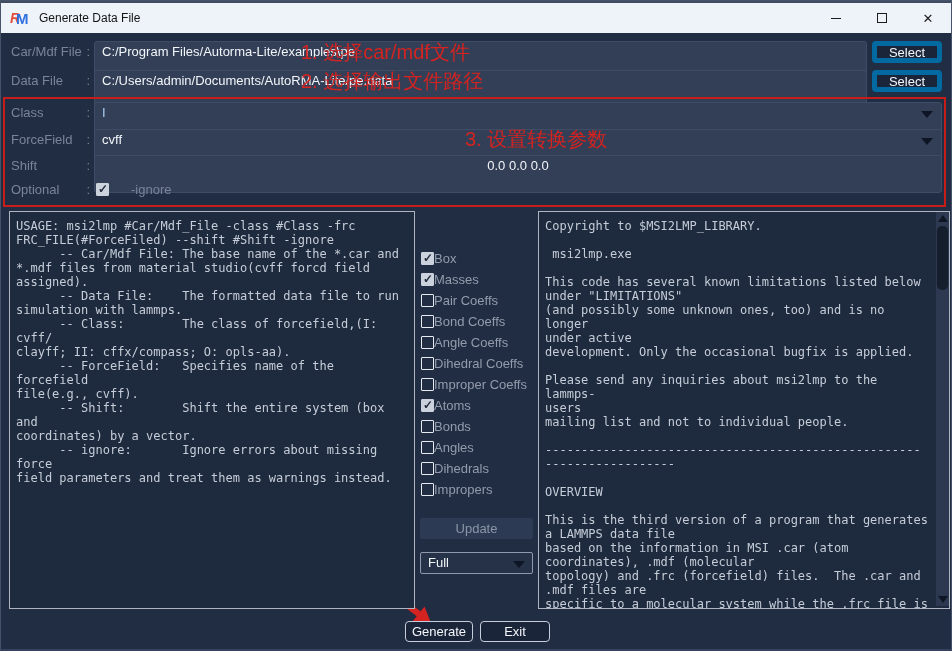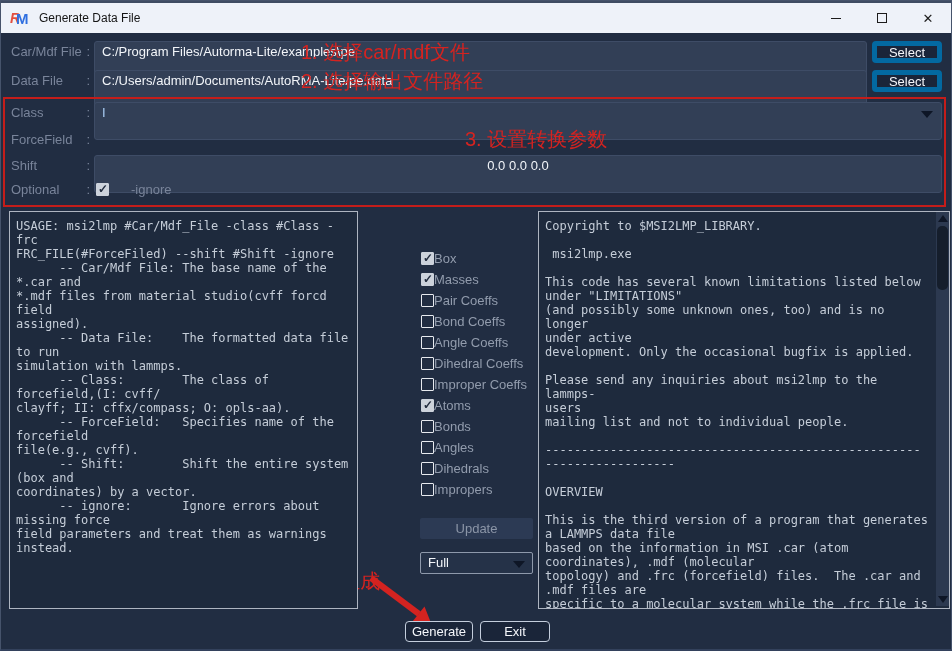--- a/index.html
+++ b/index.html
@@ -72,21 +72,21 @@
   .anno{ position:absolute; color:#d42320; font-size:20px; white-space:nowrap; pointer-events:none; }
 
   
   .panel{
     position:absolute; top:210px; height:398px;
     background:#1e2a3d; border:1px solid #aeb5c1;
     color:#c5cdd8; font-family:"DejaVu Sans Mono", monospace;
     font-size:12px; line-height:14px; padding:7px 6px;
     white-space:pre-wrap; overflow:hidden;
   }
-  .panel-left{ left:8px; width:349px; }
+  .panel-left{ left:8px; width:406px; }
   .panel-right{ left:537px; width:412px; padding-right:20px; }
 
   
   .scrollbar{ position:absolute; right:1px; top:1px; width:13px; height:394px; background:#2c3950; }
   .sb-arrow{ position:absolute; left:2px; width:0; height:0; border-left:5px solid transparent; border-right:5px solid transparent; }
   .sb-up{ top:3px; border-bottom:7px solid #0e1626; }
   .sb-down{ bottom:3px; border-top:7px solid #0e1626; }
   .sb-thumb{ position:absolute; left:1px; top:14px; width:11px; height:64px; background:#151e2c; border-radius:5px; }
 
   
@@ -169,20 +169,24 @@
     <div class="ffield" style="width:848px; color:#a9cdf4;">
       <span>I</span>
       <span class="combo-arrow"></span>
     </div>
   </div>
 
   <div class="frow" style="top:128px;">
     <div class="flabel">
       <span>ForceField</span>
         <span>:</span>
+    </div>
+    <div class="ffield" style="width:848px;">
+      <span>cvff</span>
+      <span class="combo-arrow"></span>
     </div>
   </div>
 
   <div class="frow" style="top:154px;text-align:center;">
     <div class="flabel">
       <span>Shift</span>
         <span>:</span>
     </div>
     <div class="ffield" style="width:848px;">0.0 0.0 0.0</div>
   </div>

